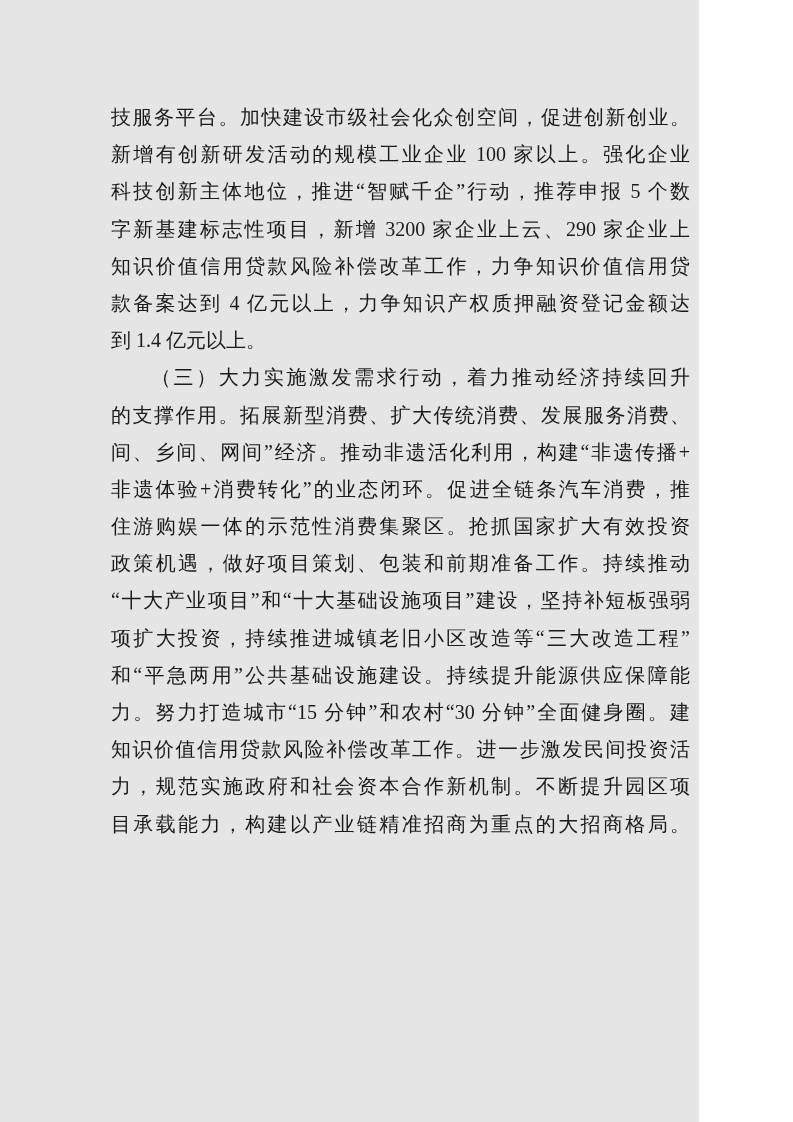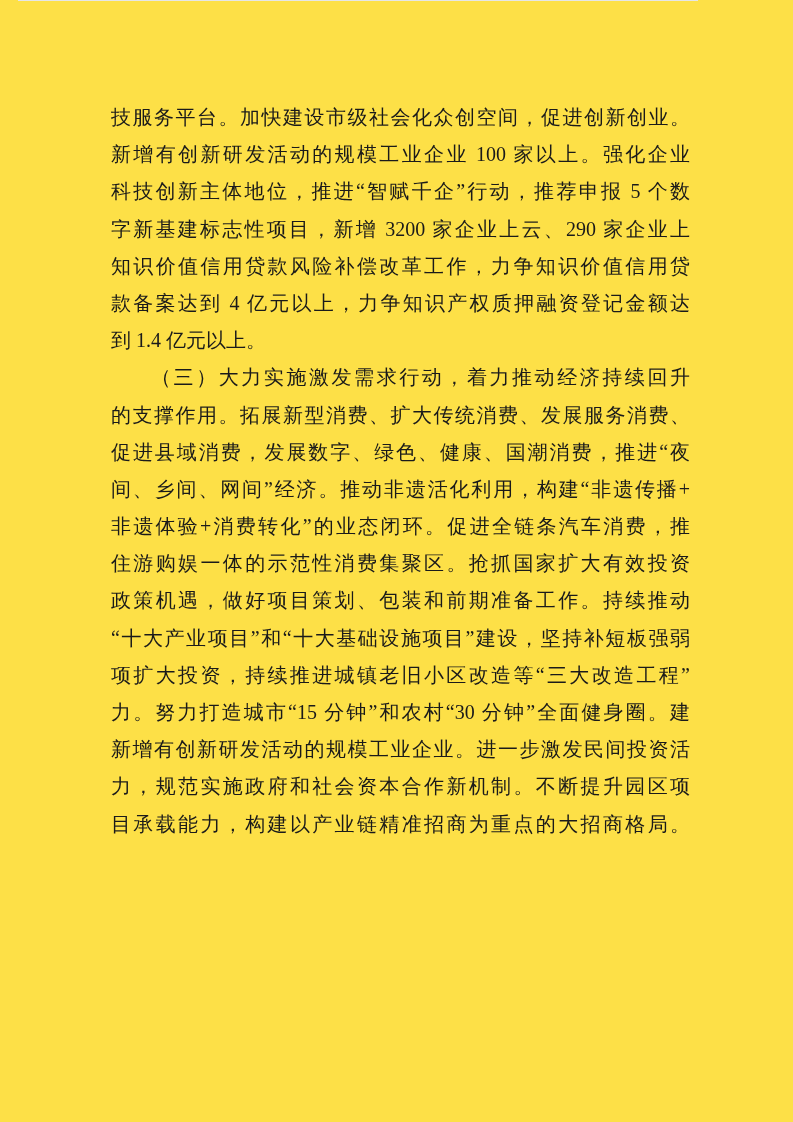--- a/index.html
+++ b/index.html
@@ -11,23 +11,23 @@
     height: 1122px;
     background: #ffffff;
     position: relative;
     font-family: "Liberation Serif", "DejaVu Serif", serif;
     overflow: hidden;
   }
   .page {
     position: absolute;
     left: 0;
     top: 0;
-    width: 793px;
+    width: 699px;
     height: 1122px;
-    background: #fde047;
+    background: #e5e5e5;
     overflow: hidden;
   }
   .top-artifact {
     position: absolute;
     left: 18px;
     top: 0;
     width: 680px;
     height: 1px;
     background: #e6e6e6;
   }
@@ -69,26 +69,26 @@
         <div class="line">新增有创新研发活动的规模工业企业 100 家以上。强化企业</div>
         <div class="line">科技创新主体地位，推进“智赋千企”行动，推荐申报 5 个数</div>
         <div class="line">字新基建标志性项目，新增 3200 家企业上云、290 家企业上</div>
         <div class="line">知识价值信用贷款风险补偿改革工作，力争知识价值信用贷</div>
         <div class="line">款备案达到 4 亿元以上，力争知识产权质押融资登记金额达</div>
         <div class="line last-left">到 1.4 亿元以上。</div>
       </div>
       <div class="paragraph">
         <div class="line indent">（三）大力实施激发需求行动，着力推动经济持续回升</div>
         <div class="line">的支撑作用。拓展新型消费、扩大传统消费、发展服务消费、</div>
-        <div class="line">促进县域消费，发展数字、绿色、健康、国潮消费，推进“夜</div>
         <div class="line">间、乡间、网间”经济。推动非遗活化利用，构建“非遗传播+</div>
         <div class="line">非遗体验+消费转化”的业态闭环。促进全链条汽车消费，推</div>
         <div class="line">住游购娱一体的示范性消费集聚区。抢抓国家扩大有效投资</div>
         <div class="line">政策机遇，做好项目策划、包装和前期准备工作。持续推动</div>
         <div class="line">“十大产业项目”和“十大基础设施项目”建设，坚持补短板强弱</div>
         <div class="line">项扩大投资，持续推进城镇老旧小区改造等“三大改造工程”</div>
+        <div class="line">和“平急两用”公共基础设施建设。持续提升能源供应保障能</div>
         <div class="line">力。努力打造城市“15 分钟”和农村“30 分钟”全面健身圈。建</div>
-        <div class="line">新增有创新研发活动的规模工业企业。进一步激发民间投资活</div>
+        <div class="line">知识价值信用贷款风险补偿改革工作。进一步激发民间投资活</div>
         <div class="line">力，规范实施政府和社会资本合作新机制。不断提升园区项</div>
         <div class="line">目承载能力，构建以产业链精准招商为重点的大招商格局。</div>
       </div>
     </div>
 </div>
 
 </body></html>

